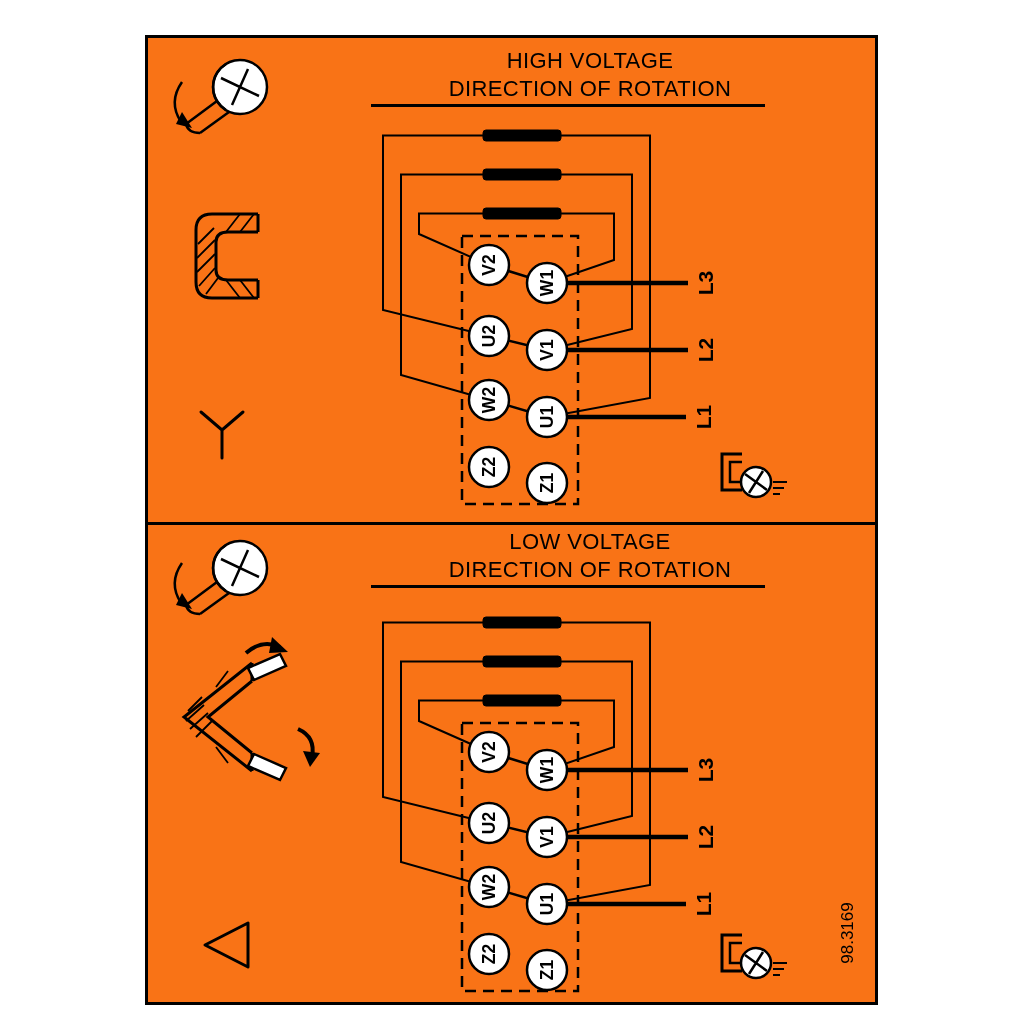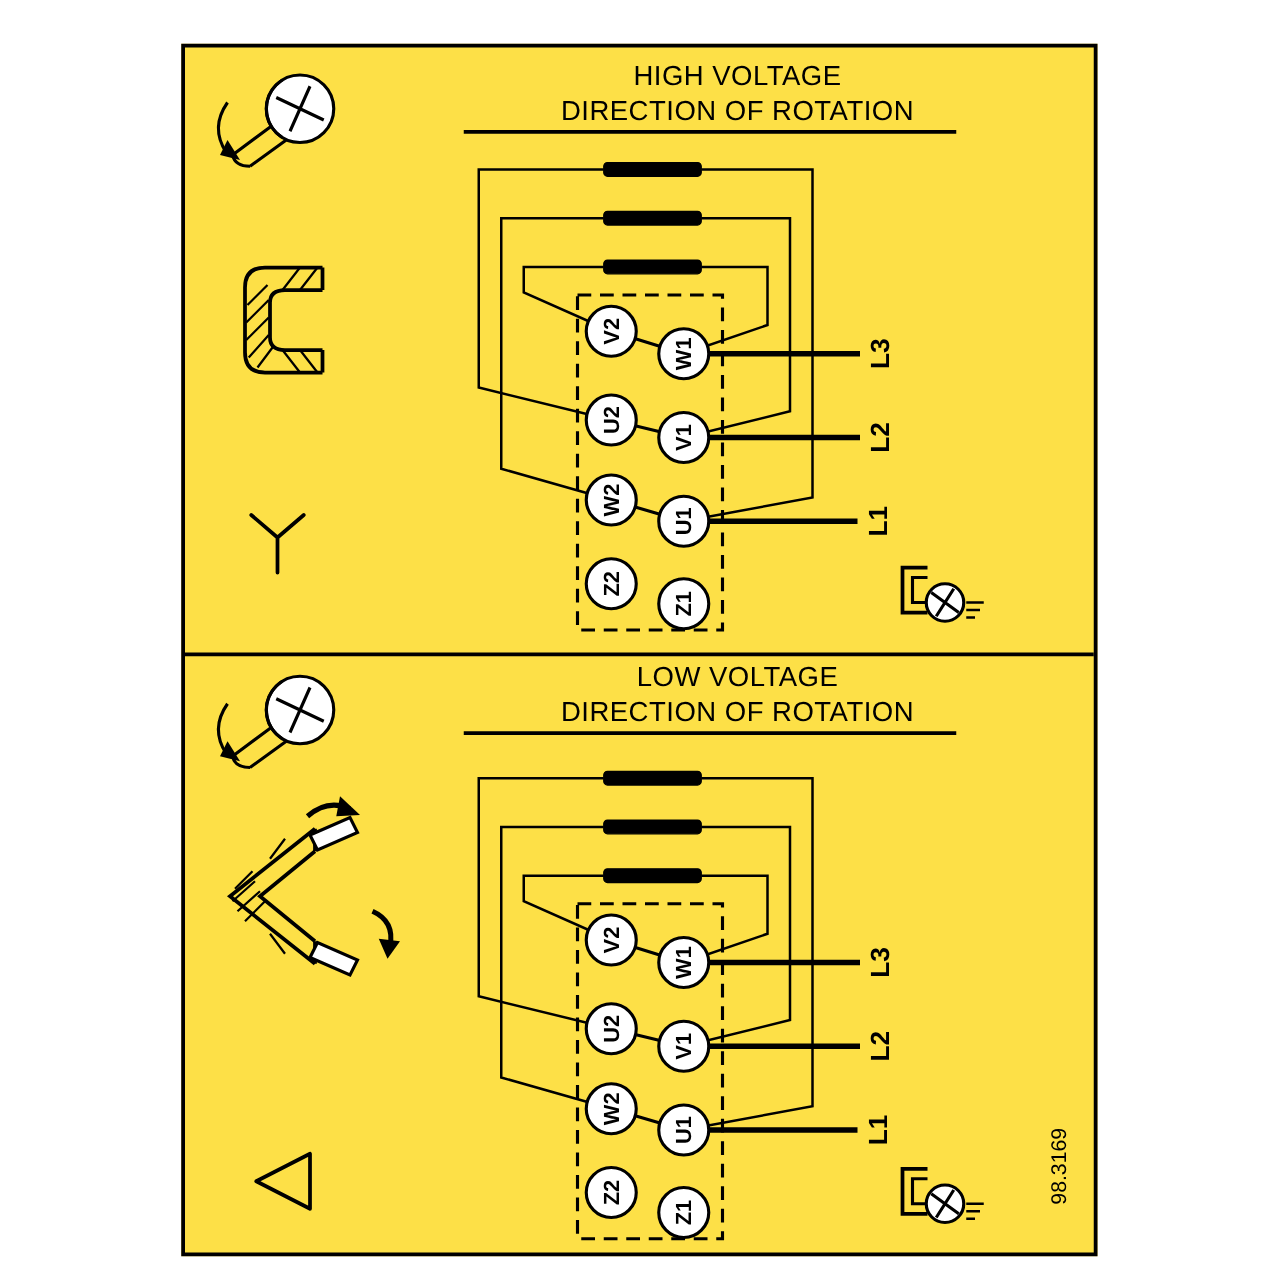--- a/index.html
+++ b/index.html
@@ -14,21 +14,21 @@
     font-family: "Liberation Sans", sans-serif;
   }
   .frame {
     position: absolute;
     left: 145px;
     top: 35px;
     width: 733px;
     height: 970px;
     border: 3px solid #000;
     box-sizing: border-box;
-    background: #fde047;
+    background: #f97316;
   }
   .panel { position: relative; }
   .panel-top {
     height: 487px;
     border-bottom: 3px solid #000;
     box-sizing: border-box;
   }
   .panel-bottom { height: 477px; }
   svg { display: block; }
   .title {

